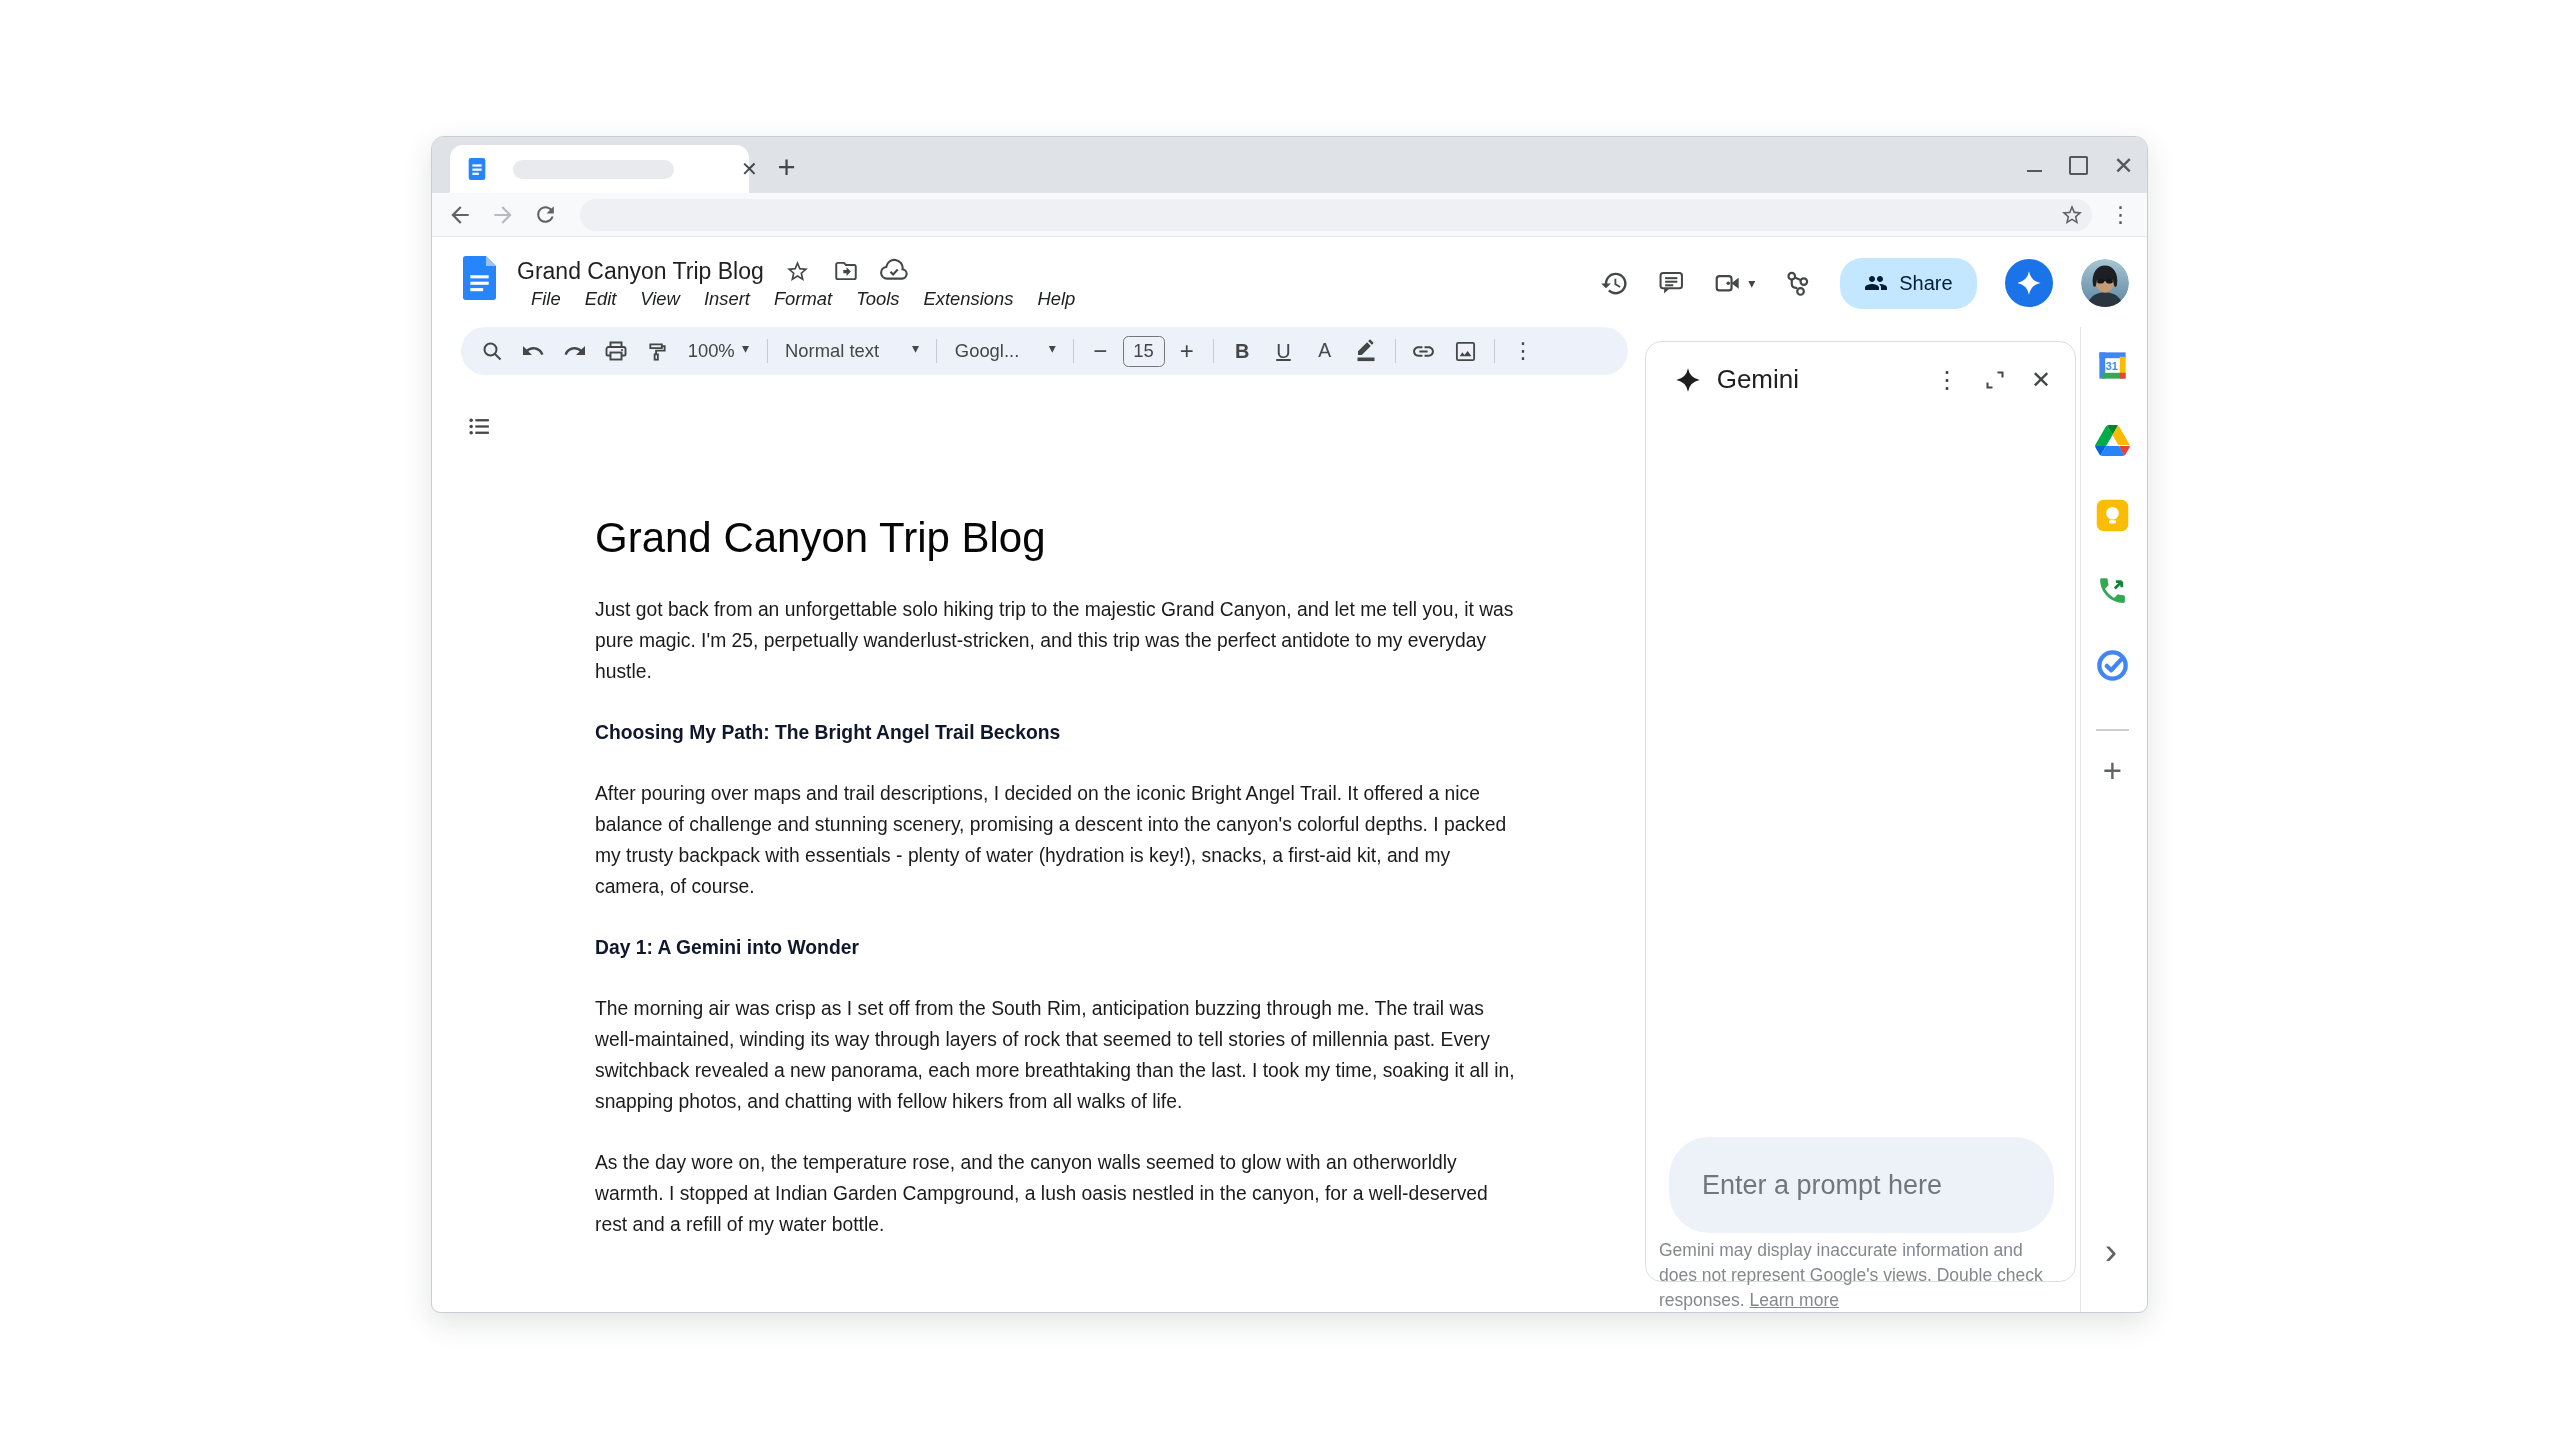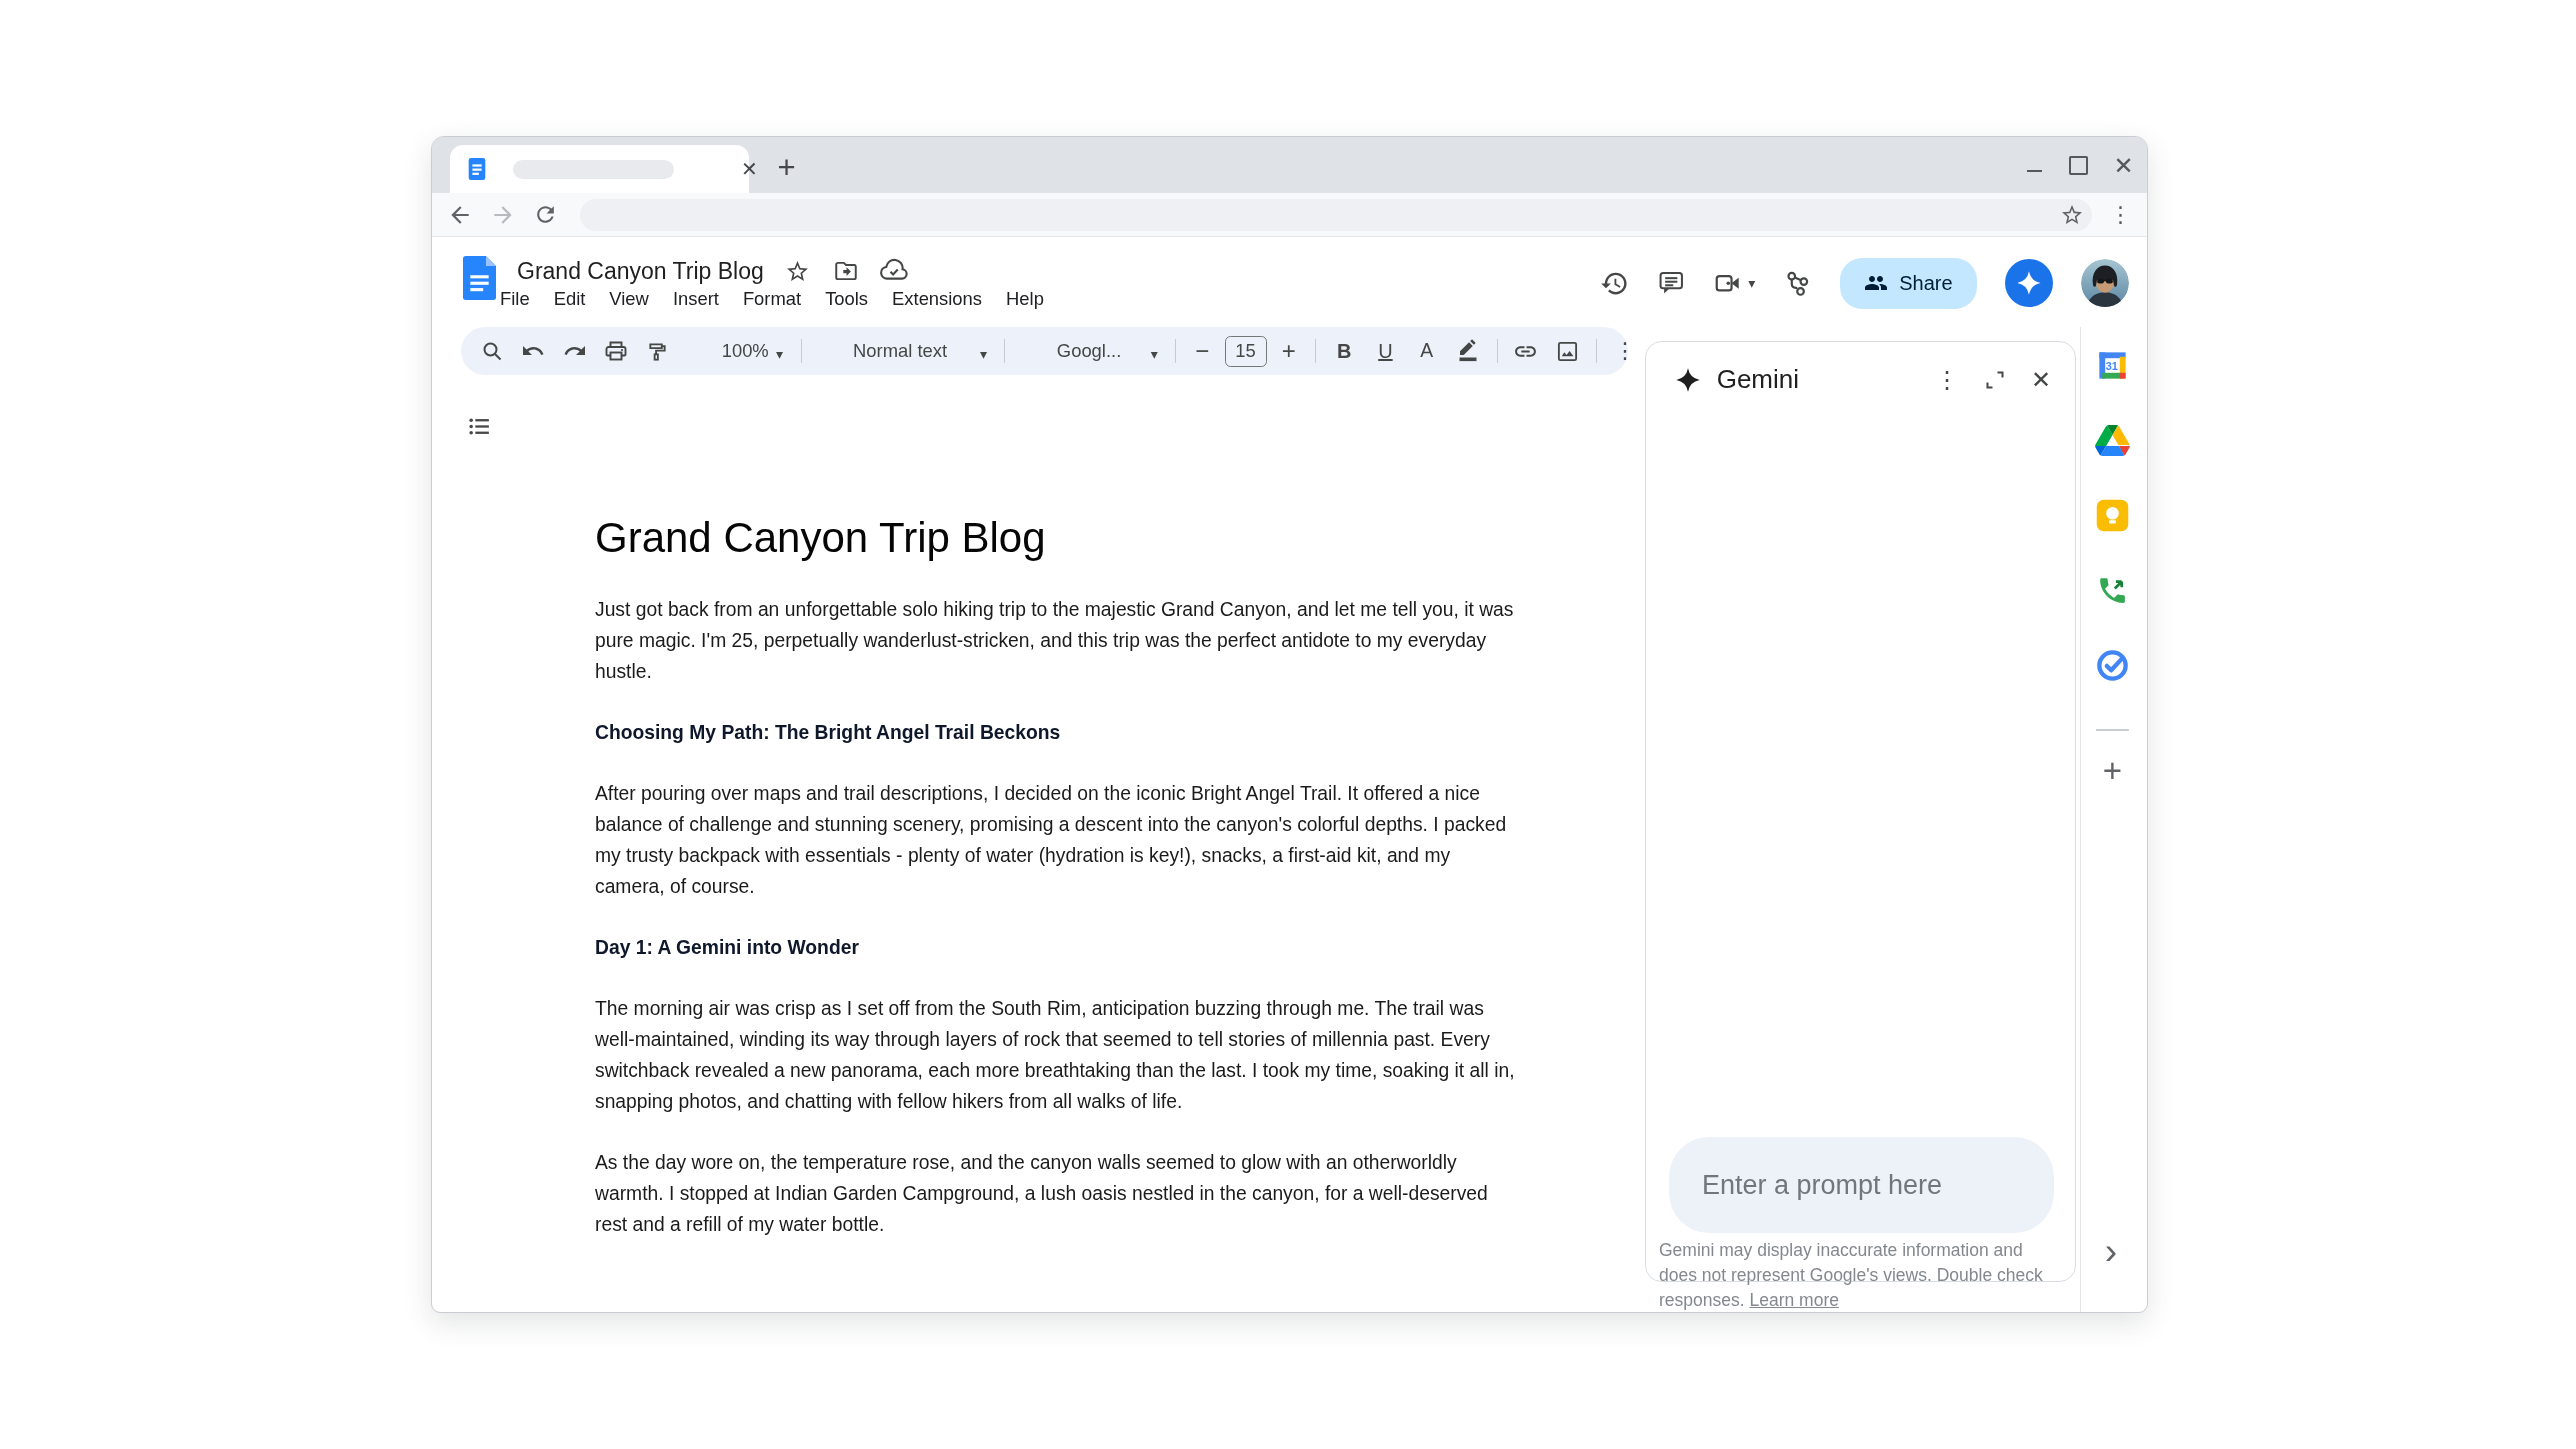--- a/index.html
+++ b/index.html
@@ -27,36 +27,36 @@
   .addr{position:absolute;left:148px;top:5.5px;width:1512px;height:32px;border-radius:16.6px;background:#eef0f4;border:none;outline:none;
         font-size:18.4px;padding:0 42px 0 22px;color:#202124;box-sizing:border-box;}
   .addrstar{position:absolute;left:1625px;top:7.4px;width:29px;height:29px;display:flex;align-items:center;justify-content:center;}
   .navmenu{position:absolute;left:1674px;top:6.4px;width:29px;height:31px;display:flex;align-items:center;justify-content:center;
            font-size:22px;color:#55585c;letter-spacing:0;}
   
   .docslogo{position:absolute;left:31px;top:119px;width:33px;height:44px;}
   .dheader{position:absolute;left:85px;top:120px;display:flex;align-items:center;gap:20px;}
   .dtitle{font-size:23px;color:#1f1f1f;}
   .hic{width:28px;height:28px;display:flex;align-items:center;justify-content:center;}
-  .menubar{position:absolute;left:56px;top:147px;display:flex;}
+  .menubar{position:absolute;left:87px;top:147px;display:flex;font-style:italic;}
   .menuitem{font-size:18.4px;color:#202124;padding:3.7px 12px;border-radius:7.4px;}
   .hright{position:absolute;right:18.4px;top:121px;height:50px;display:flex;align-items:center;gap:28px;}
   .hbtn{width:29px;height:29px;display:flex;align-items:center;justify-content:center;}
   .meetwrap{display:flex;align-items:center;gap:5.5px;}
   .caret{font-size:14px;color:#444746;}
   .sharebtn{height:51px;border-radius:22px;background:#c2e7ff;color:#001d35;display:flex;align-items:center;gap:11px;
             padding:0 24px;font-size:20px;}
   .gembtn{width:48px;height:48px;border-radius:50%;background:#1a73e8;display:flex;align-items:center;justify-content:center;}
   .avatar{width:48px;height:48px;border-radius:50%;overflow:hidden;}
   
   .toolbar{position:absolute;left:29px;top:190px;width:1167px;height:48px;border-radius:24px;background:#edf2fa;
            display:flex;align-items:center;padding:0 14.7px;box-sizing:border-box;gap:8.3px;color:#444746;}
   .tbtn{width:33px;height:33px;display:flex;align-items:center;justify-content:center;border-radius:5.5px;flex:none;}
   .tsep{width:0.9px;height:24px;background:#c7cbd1;flex:none;margin:0 3.7px;}
-  .ttext{font-size:18.4px;color:#444746;display:flex;align-items:flex-end;gap:7.4px;padding:0 5.5px;flex:none;margin-left:34px;}
+  .ttext{font-size:18.4px;color:#444746;display:flex;align-items:flex-start;gap:7.4px;padding:0 5.5px;flex:none;}
   .sizebox{width:40px;height:29px;border:1.4px solid #747775;border-radius:5.5px;display:flex;align-items:center;
            justify-content:center;font-size:18.4px;color:#444746;flex:none;background:#fff0;}
   .bglyph{font-size:20px;font-weight:700;}
   .uglyph{font-size:20px;text-decoration:underline;}
   .colA{position:relative;font-size:19.3px;line-height:18.4px;}
   .outlinebtn{position:absolute;left:28px;top:270px;width:39px;height:39px;display:flex;align-items:center;justify-content:center;}
   
   .editor{position:absolute;left:163px;top:374px;width:925px;bottom:0;overflow:hidden;cursor:text;}
   .doc-title{font-size:42px;line-height:53px;font-weight:400;color:#060606;margin:0 0 14.7px 0;}
   .editor p{font-size:19.3px;line-height:31px;margin:30px 0;color:#1b1b1b;}

